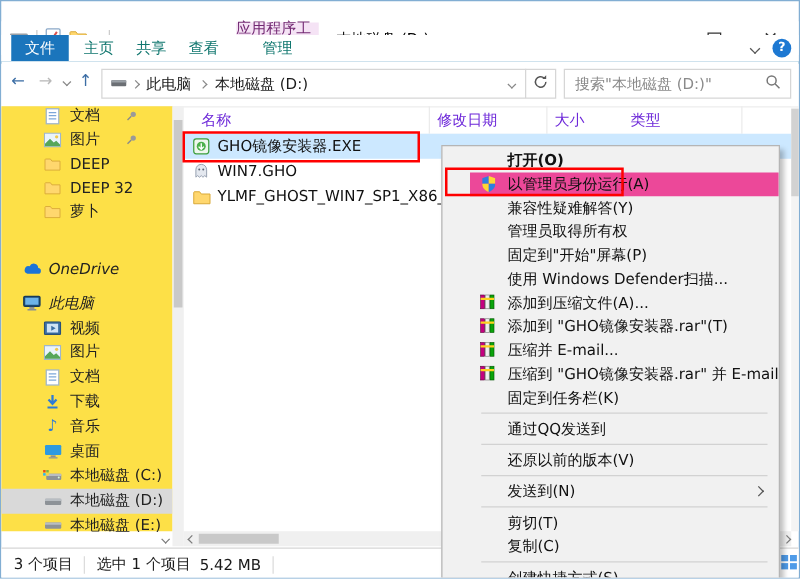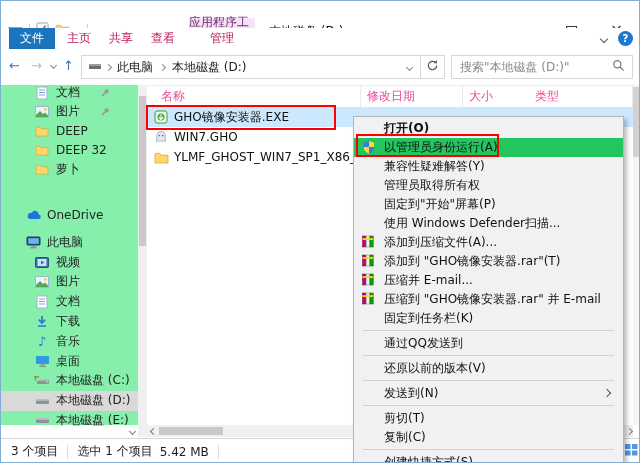--- a/index.html
+++ b/index.html
@@ -21,61 +21,61 @@
   .apptools{left:188px;top:1px;width:66px;height:26px;background:#f5e3f5;color:#722872;
     display:flex;align-items:center;justify-content:center;}
   #wintitle{left:268px;top:6px;color:#000;}
   .winbtns{right:0;top:0;display:flex;}
   .wbtn{width:45px;height:27px;display:flex;align-items:center;justify-content:center;color:#333;}
   .maxglyph{width:9px;height:8px;border:1px solid #333;}
   .minglyph{width:10px;height:1px;background:#333;}
   .closeglyph{font-size:15px;line-height:15px;}
   
   #tabsrow{left:0;top:27px;width:100%;height:21px;background:#fff;border-bottom:2px solid #0369a1;}
-  .tab{position:absolute;top:0;height:21px;display:flex;align-items:center;justify-content:center;color:#be185d;}
+  .tab{position:absolute;top:0;height:21px;display:flex;align-items:center;justify-content:center;color:#0f766e;}
   .tab.file{left:8px;width:46px;background:#1b75bc;color:#fff;}
   .helpcircle{position:absolute;right:6px;top:3px;width:15px;height:15px;border-radius:50%;
     background:#1d78d2;color:#fff;font-size:10px;font-weight:bold;display:flex;align-items:center;justify-content:center;}
   .ribexpand{position:absolute;right:32px;top:8px;}
   
   #addressrow{left:0;top:48px;width:100%;height:36px;background:#fff;border-bottom:1px solid #ededed;}
   .navarrow{position:absolute;top:9px;font-size:13px;color:#3c6ea5;}
   .box{position:absolute;top:6px;height:24px;box-sizing:border-box;border:1px solid #d6d6d6;background:#fff;display:flex;align-items:center;}
   .crumbchev{margin:0 7px;}
   .searchtext{color:#8a8a8a;padding-left:8px;flex:1;}
   
-  #navpane{left:0;top:84px;width:137px;height:340px;background:#86efac;}
+  #navpane{left:0;top:84px;width:137px;height:340px;background:#fde047;}
   .nav-item{display:flex;align-items:center;height:19.2px;padding-left:33px;position:relative;color:#222;cursor:default;}
-  .nav-item.lvl0{padding-left:24px;}
+  .nav-item.lvl0{padding-left:16px;font-style:italic;}
   .nav-item.selected{background:#d9d9d9;}
   .nav-item.pc{height:19.8px;}
   .nicon{width:16px;flex:0 0 16px;height:15px;margin-right:6px;display:flex;align-items:center;justify-content:center;}
   .pin{margin-left:auto;margin-right:28px;}
   
   .sbtrack{background:#f0f0f0;}
   .sbthumb{position:absolute;background:#c9c9c9;}
   .sbarrow{position:absolute;display:flex;align-items:center;justify-content:center;}
   
-  #colheaders{left:146px;top:84px;width:486px;height:22px;display:flex;color:#ec4899;border-bottom:1px solid #f2f2f2;}
+  #colheaders{left:146px;top:84px;width:447px;height:22px;display:flex;color:#6d28d9;border-bottom:1px solid #f2f2f2;}
   .hcell{display:flex;align-items:center;padding-left:6px;border-right:1px solid #ebebeb;box-sizing:border-box;}
   .frow{position:absolute;left:146px;width:486px;height:20px;display:flex;align-items:center;}
   .frow.selected{background:#cce8ff;align-items:center;}
   .ficon{width:16px;flex:0 0 16px;height:15px;margin:0 5px 0 6px;display:flex;align-items:center;justify-content:center;}
   .fname{white-space:nowrap;color:#111;}
   
   #statusbar{left:0;top:437px;width:100%;height:25px;border-top:1px solid #d6d6d6;background:#fff;display:flex;align-items:center;}
   .statvr{width:1px;height:14px;background:#dcdcdc;margin:0 9px;}
   #statusbar .seg{color:#1a1a1a;}
   .viewbtn{position:absolute;top:442px;width:16px;height:14px;}
   
   #contextmenu{left:352px;top:115px;width:271px;height:347px;box-sizing:border-box;background:#f1f1f1;
-    border:1px solid #b5b5b5;box-shadow:3px 3px 4px rgba(0,0,0,.25);padding-top:2px;overflow:hidden;z-index:50;}
+    border:1px solid #b5b5b5;box-shadow:3px 3px 4px rgba(0,0,0,.25);padding-top:2px;overflow:hidden;z-index:50;padding-left:22px;}
   .mi{position:relative;height:19px;display:flex;align-items:center;color:#111;}
   .mi .mt{padding-left:30px;white-space:nowrap;}
-  .mi.hovered{background:#22c55e;}
+  .mi.hovered{background:#ec4899;}
   .mi.bold .mt{font-weight:bold;}
   .mic{position:absolute;left:8px;top:2px;width:14px;height:14px;}
   .subarrow{position:absolute;right:13px;top:6px;}
   .msep{height:0;border-top:1px solid #d2d2d2;margin:2px 9px 3px 9px;}
   
   .redbox{position:absolute;border:2px solid #ff0000;z-index:60;pointer-events:none;}
 </style>
 </head>
 <body>
 

